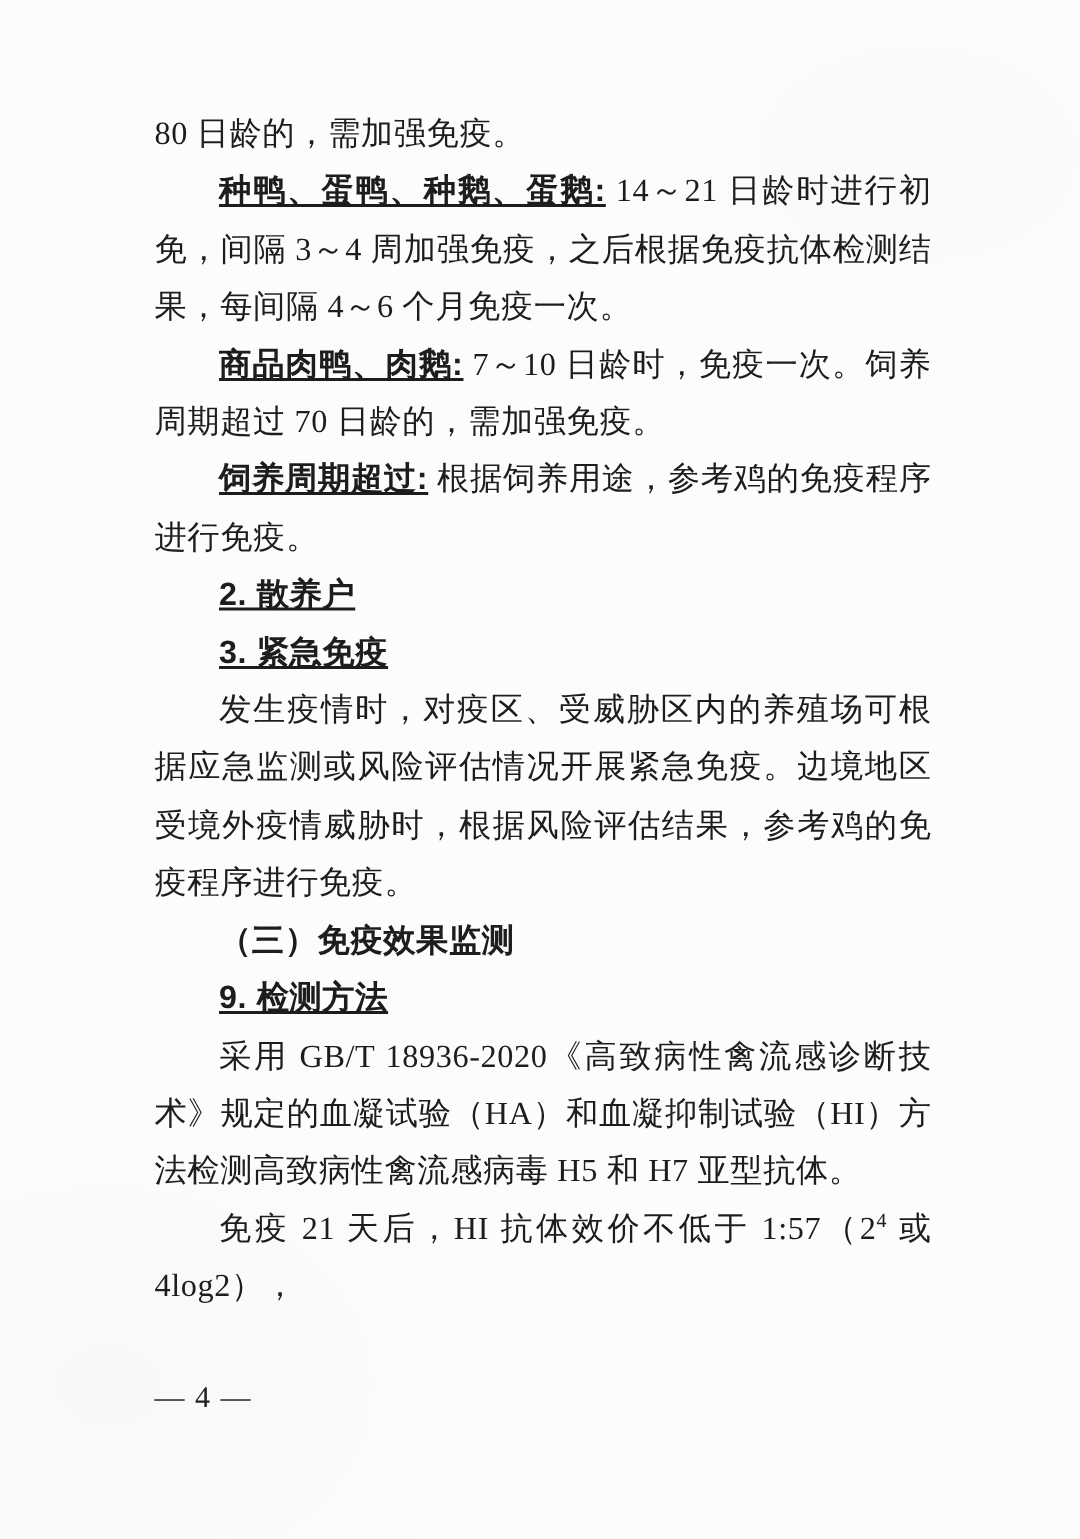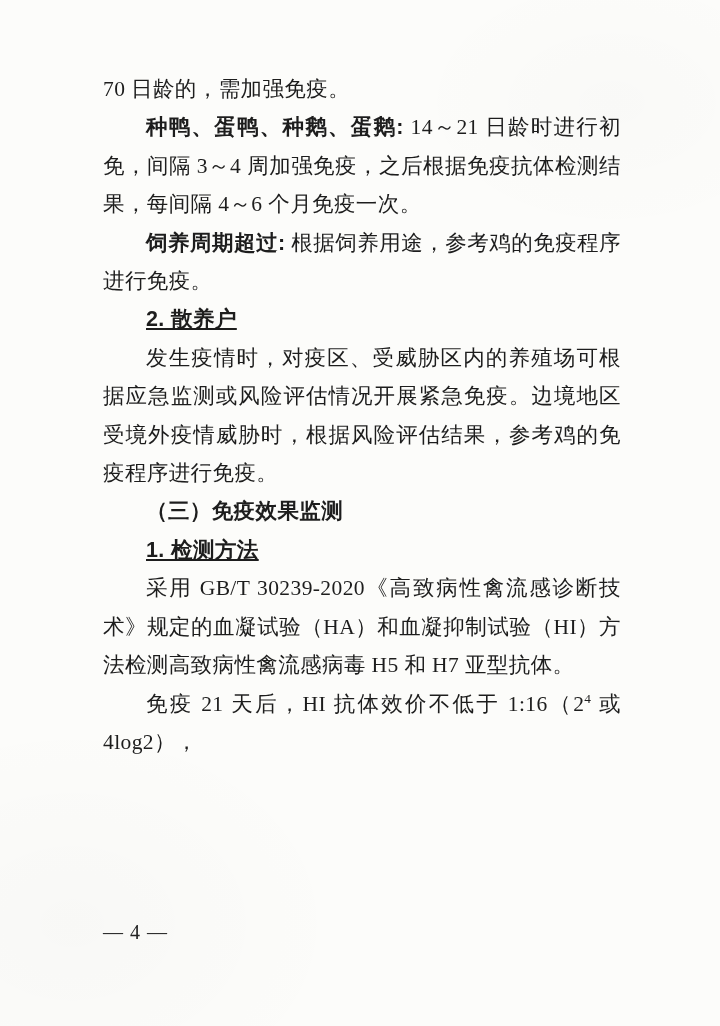--- a/index.html
+++ b/index.html
@@ -37,20 +37,21 @@
   .para {
     margin: 0;
   }
   .indent {
     text-indent: 2em;
   }
   
   .lead {
     font-weight: 700;
     font-family: "Liberation Sans", "DejaVu Sans", sans-serif;
+    text-decoration: underline;
   }
   
   .heading {
     font-weight: 700;
     font-family: "Liberation Sans", "DejaVu Sans", sans-serif;
     text-decoration: underline;
   }
   
   .section {
     font-weight: 700;
@@ -71,39 +72,41 @@
     font-family: "Liberation Serif", "DejaVu Serif", serif;
   }
 </style>
 </head>
 <body>
 
 <div class="page">
 
   <div class="text-block">
 
-    <p class="para">70 日龄的，需加强免疫。</p>
+    <p class="para">80 日龄的，需加强免疫。</p>
 
     <p class="para indent"><span class="lead">种鸭、蛋鸭、种鹅、蛋鹅:</span><span> 14～21 日龄时进行初免，间隔 3～4 周加强免疫，之后根据免疫抗体检测结果，每间隔 4～6 个月免疫一次。</span></p>
 
+    <p class="para indent"><span class="lead">商品肉鸭、肉鹅:</span><span> 7～10 日龄时，免疫一次。饲养周期超过 70 日龄的，需加强免疫。</span></p>
 
     <p class="para indent"><span class="lead">饲养周期超过:</span><span> 根据饲养用途，参考鸡的免疫程序进行免疫。</span></p>
 
     <p class="para indent heading">2. 散养户</p>
 
 
+    <p class="para indent heading">3. 紧急免疫</p>
 
     <p class="para indent">发生疫情时，对疫区、受威胁区内的养殖场可根据应急监测或风险评估情况开展紧急免疫。边境地区受境外疫情威胁时，根据风险评估结果，参考鸡的免疫程序进行免疫。</p>
 
     <p class="para indent section">（三）免疫效果监测</p>
 
-    <p class="para indent heading">1. 检测方法</p>
+    <p class="para indent heading">9. 检测方法</p>
 
-    <p class="para indent">采用 GB/T 30239-2020《高致病性禽流感诊断技术》规定的血凝试验（HA）和血凝抑制试验（HI）方法检测高致病性禽流感病毒 H5 和 H7 亚型抗体。</p>
+    <p class="para indent">采用 GB/T 18936-2020《高致病性禽流感诊断技术》规定的血凝试验（HA）和血凝抑制试验（HI）方法检测高致病性禽流感病毒 H5 和 H7 亚型抗体。</p>
 
 
-    <p class="para indent"><span>免疫 21 天后，HI 抗体效价不低于 1:16（2</span><sup>4</sup><span> 或 4log2），</span></p>
+    <p class="para indent"><span>免疫 21 天后，HI 抗体效价不低于 1:57（2</span><sup>4</sup><span> 或 4log2），</span></p>
 
   </div>
 
   <div class="footer">— 4 —</div>
 
 </div>
 
 </body></html>

